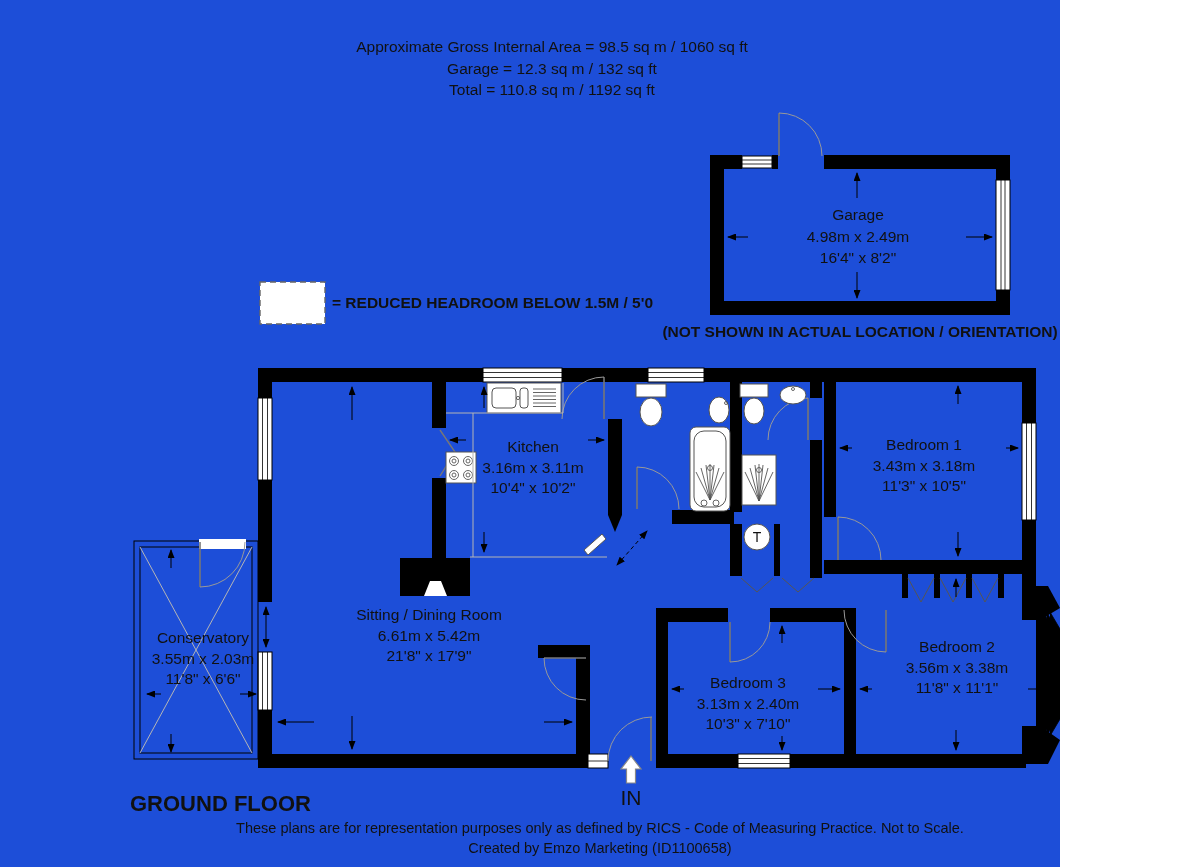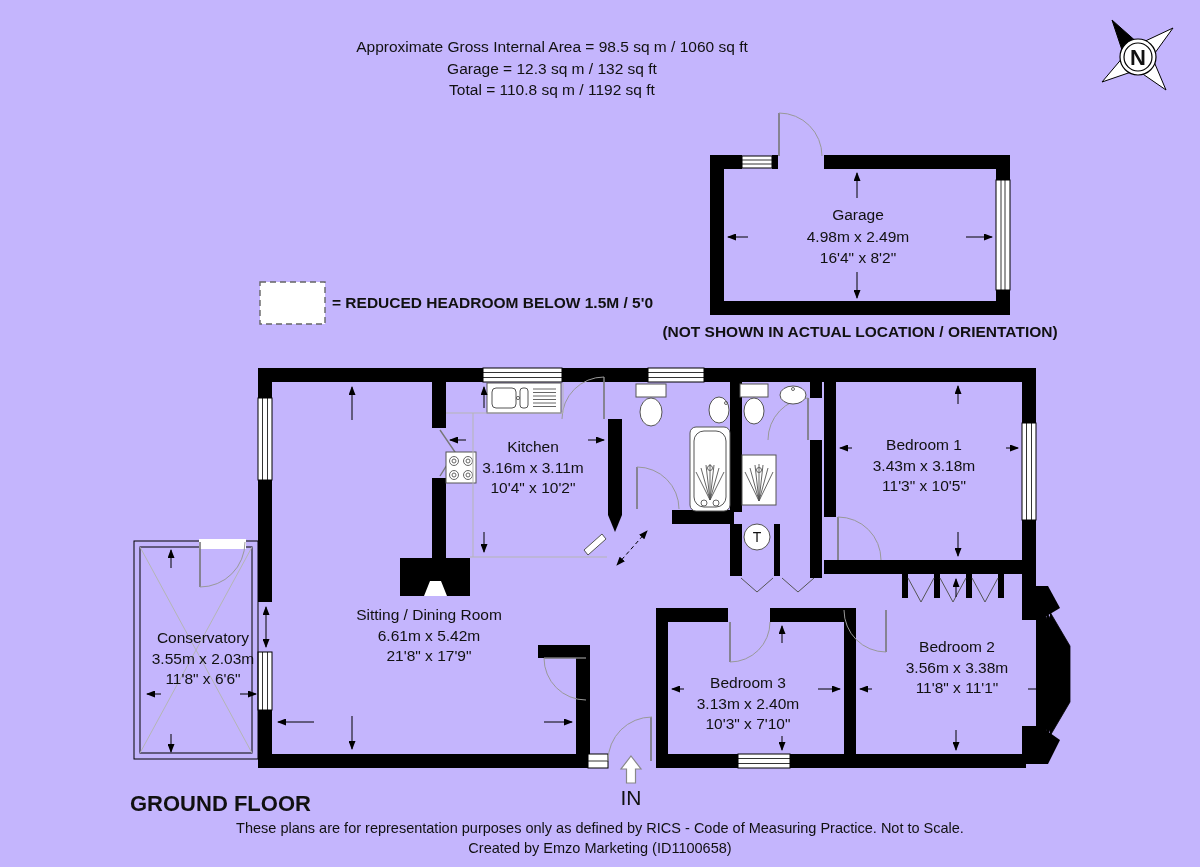--- a/index.html
+++ b/index.html
@@ -1,16 +1,16 @@
 <!DOCTYPE html>
 <html><head>
 <meta charset="utf-8">
 <style>
   html,body{margin:0;padding:0;background:#fff;}
-  #page{position:relative;width:1200px;height:867px;background:#c4b5fd;overflow:hidden;}
+  #page{position:relative;width:1060px;height:867px;background:#1d4ed8;overflow:hidden;}
   svg{position:absolute;left:0;top:0;}
   text{font-family:"Liberation Sans","DejaVu Sans",sans-serif;fill:#111;}
   .t15{font-size:15.5px;}
   .t15b{font-size:15.5px;font-weight:bold;}
   .room{font-size:15.5px;}
   .big{font-size:22px;font-weight:bold;}
   .in{font-size:21px;}
   .wall{fill:#000;stroke:none;}
   .winr{fill:#fff;stroke:#000;stroke-width:1;}
   .winl{stroke:#000;stroke-width:0.8;}

